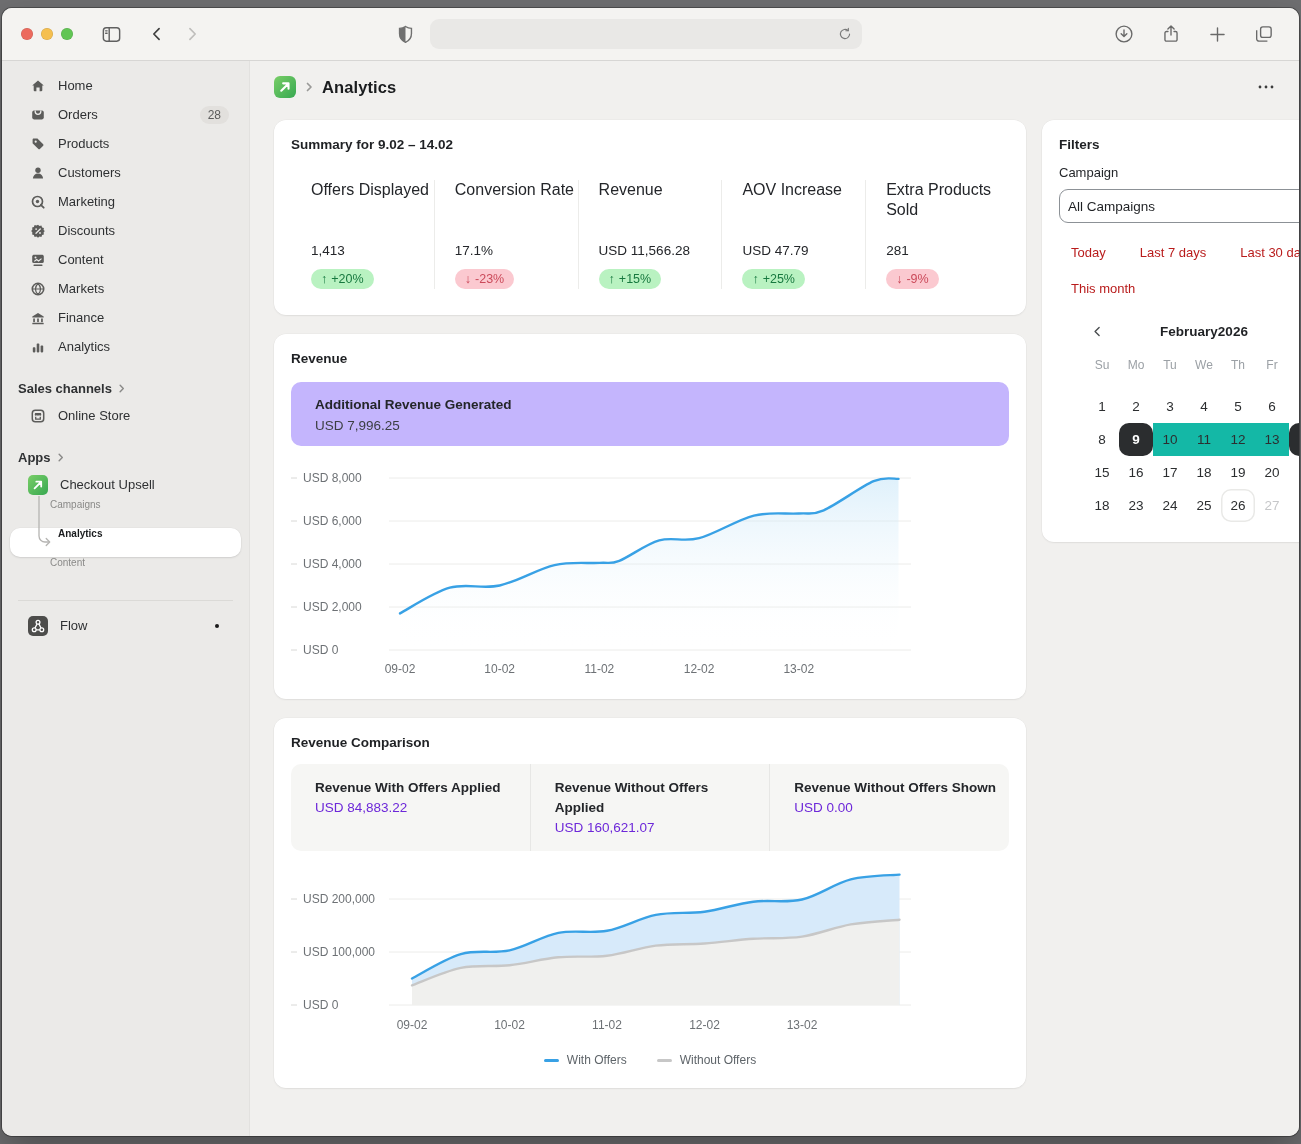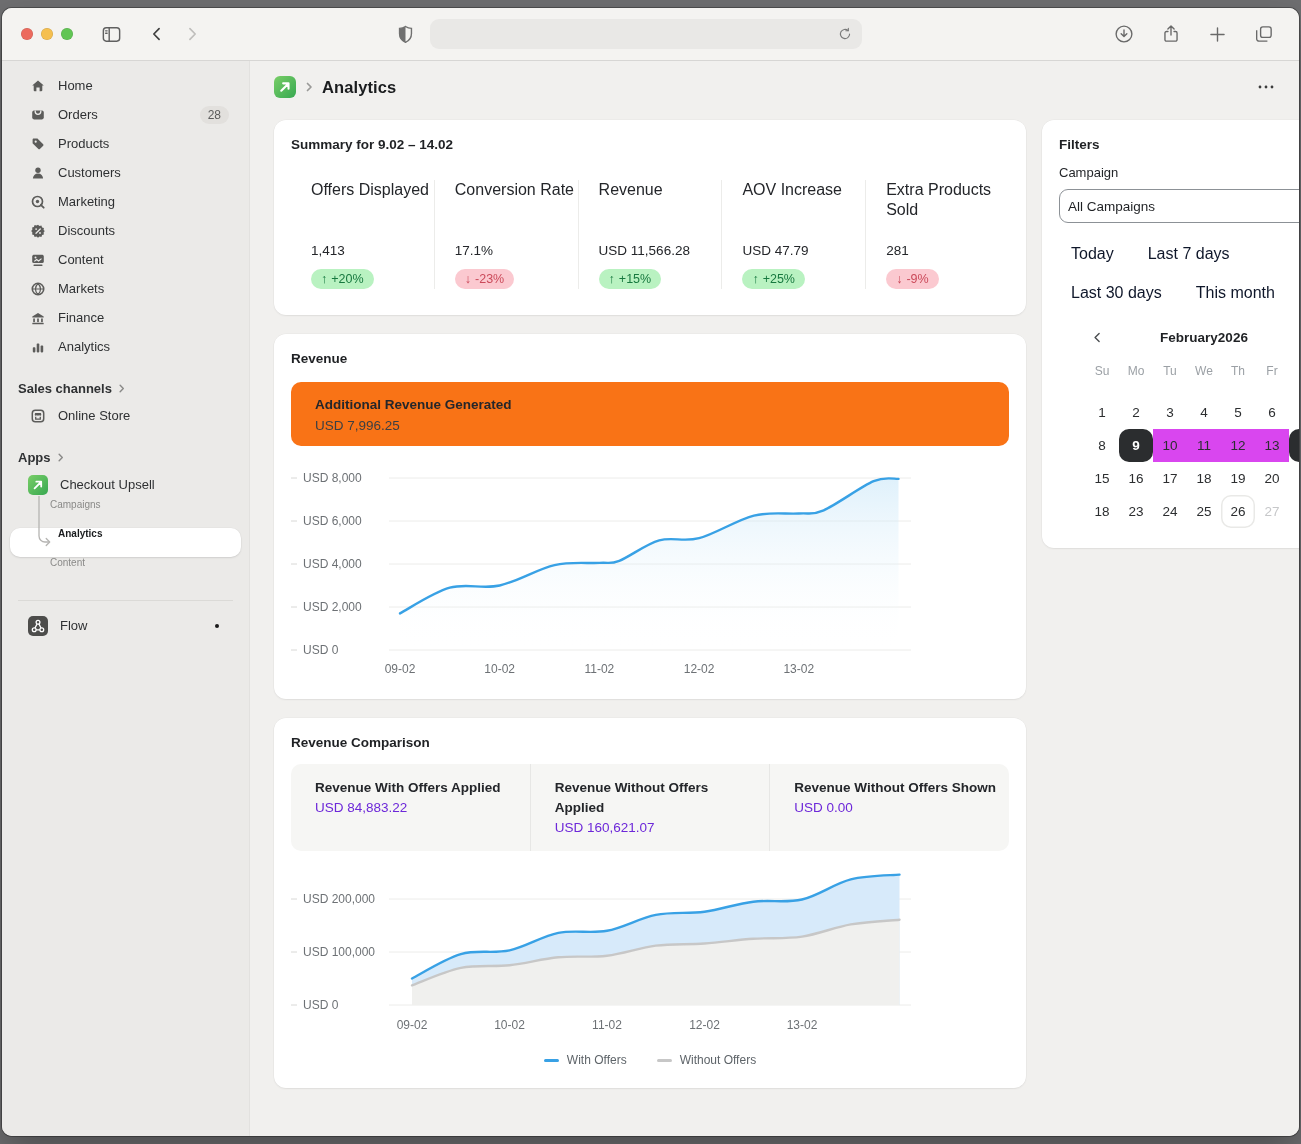--- a/index.html
+++ b/index.html
@@ -62,46 +62,46 @@
   .metrics{display:flex;margin-top:28px;}
   .metric{flex:1;padding-left:20px;box-sizing:border-box;min-width:0;}
   .metric+.metric{border-left:1px solid #ececea;}
   .metric-label{font-size:16px;line-height:20px;font-weight:500;color:#24262a;height:63px;}
   .metric-value{font-size:13.5px;color:#24262a;}
   .metric-badge{display:inline-flex;align-items:center;gap:4px;margin-top:11px;padding:3px 10px;border-radius:10px;font-size:12.5px;font-weight:500;}
   .metric-badge.positive{background:#b9f2c1;color:#17793f;}
   .metric-badge.negative{background:#fbc9d0;color:#cb4a5a;}
   
   .revenue-card,.comparison-card{padding:17px;}
-  .inset{margin-top:16px;background:#f97316;border-radius:10px;padding:13px 24px;}
+  .inset{margin-top:16px;background:#c4b5fd;border-radius:10px;padding:13px 24px;}
   .inset-label{font-size:13.5px;font-weight:600;color:#24262a;line-height:20px;}
   .inset-value{font-size:13.5px;color:#3c3f43;margin-top:3px;}
   .chart-wrap{margin-top:14px;}
   .stats{display:flex;margin-top:14px;background:#f6f6f4;border-radius:10px;}
   .stat{flex:1;padding:14px 10px 16px 24px;box-sizing:border-box;min-width:0;}
   .stat+.stat{border-left:1px solid #e7e7e5;}
   .stat-label{font-size:13.5px;font-weight:600;color:#24262a;line-height:20px;}
   .stat-value{font-size:13.5px;color:#6d28d9;margin-top:2px;}
   .legend{display:flex;justify-content:center;align-items:center;gap:30px;margin:16px 0 4px;}
   .legend-item{display:flex;align-items:center;gap:8px;font-size:12px;color:#5e6469;}
   .legend-dash{width:15px;height:3px;border-radius:2px;flex:none;}
   
   .filters-card{padding:17px 17px 20px;}
   .field-label{margin-top:13px;font-size:13px;color:#24262a;}
   .select{margin-top:9px;height:34px;border:1px solid #8c9196;border-radius:9px;display:flex;align-items:center;justify-content:space-between;padding:0 9px 0 8px;font-size:13.5px;color:#1f2124;background:#fff;box-sizing:border-box;}
   .quick{display:flex;flex-wrap:wrap;gap:21px 34px;margin:22px 0 0 12px;}
-  .quick-btn{font-size:16px;font-weight:500;color:#0f172a;background:none;border:none;padding:0;font-family:inherit;}
+  .quick-btn{font-size:13px;font-weight:500;color:#b91c1c;background:none;border:none;padding:0;font-family:inherit;}
   .calendar{width:238px;margin:27px auto 0;}
   .cal-head{display:flex;align-items:center;justify-content:space-between;padding:0 4px;}
   .cal-month{font-size:13.5px;font-weight:600;color:#1f2124;display:flex;}
   .cal-nav{background:none;border:none;padding:2px;display:flex;color:#4a4d50;}
   .cal-grid{display:grid;grid-template-columns:repeat(7,34px);margin-top:12px;}
   .cal-wd{height:26px;font-size:12px;color:#9ba0a5;display:flex;align-items:center;justify-content:center;}
   .cal-day{height:33px;display:flex;align-items:center;justify-content:center;font-size:13.5px;color:#2c2e30;border-radius:10px;}
-  .cal-day.range{background:#d946ef;border-radius:0;}
+  .cal-day.range{background:#14b8a6;border-radius:0;}
   .cal-day.range-start,.cal-day.range-end{background:#2b2d2f;color:#fff;font-weight:600;}
   .cal-day.today{box-shadow:inset 0 0 0 1.5px #e9e9e7;}
   .cal-day.disabled{color:#c6c7c9;}
 </style>
 </head>
 <body>
 
 <div class="window">
 
   <div class="toolbar">

